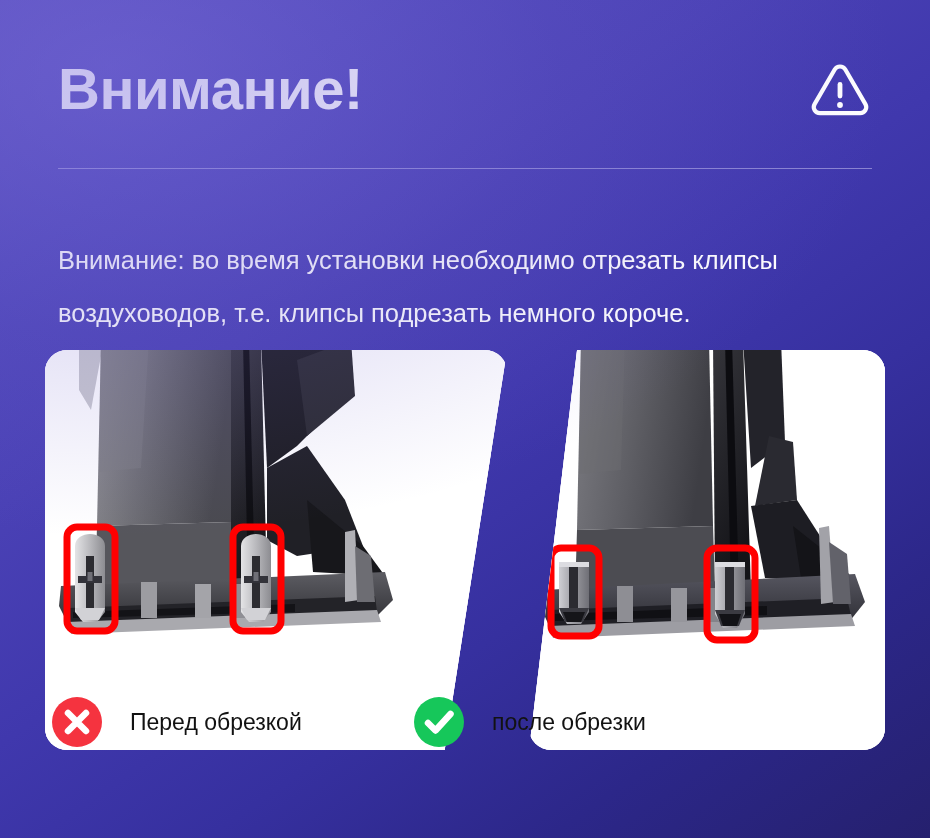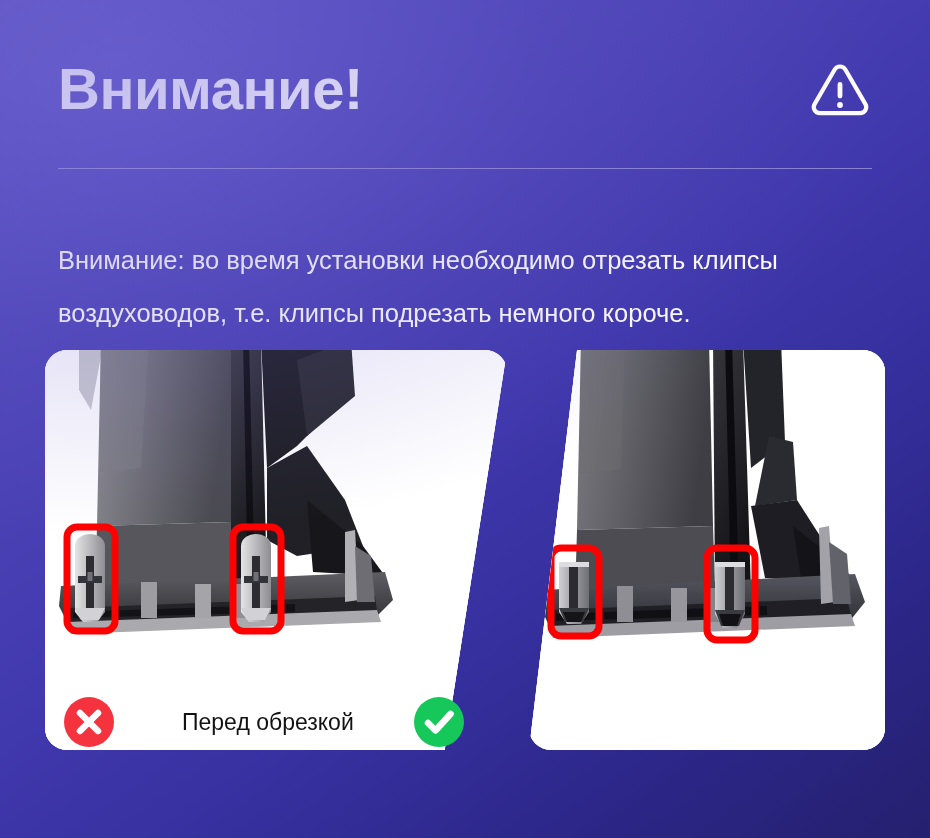--- a/index.html
+++ b/index.html
@@ -149,21 +149,21 @@
     line-height: 1;
   }
 
   
   .caption {
     position: absolute;
     display: flex;
     align-items: center;
     z-index: 7;
   }
-  .caption-left { left: 64px; top: 697px; gap: 40px; }
+  .caption-left { left: 52px; top: 697px; }
   .caption-right { left: 414px; top: 697px; }
   .cap-circle {
     width: 50px;
     height: 50px;
     border-radius: 50%;
     display: flex;
     align-items: center;
     justify-content: center;
     flex: none;
   }
@@ -359,15 +359,16 @@
     </span>
     <span class="cap-label">Перед обрезкой</span>
   </div>
 
   <div class="caption caption-right">
     <span class="cap-circle good">
       <svg viewBox="0 0 50 50" width="50" height="50" aria-hidden="true">
         <path d="M14 26 L21.5 33.5 L36.5 17" fill="none" stroke="#ffffff" stroke-width="6.5" stroke-linecap="round" stroke-linejoin="round"></path>
       </svg>
     </span>
+    <span class="cap-label">после обрезки</span>
   </div>
 
 </div>
 
 </body></html>

